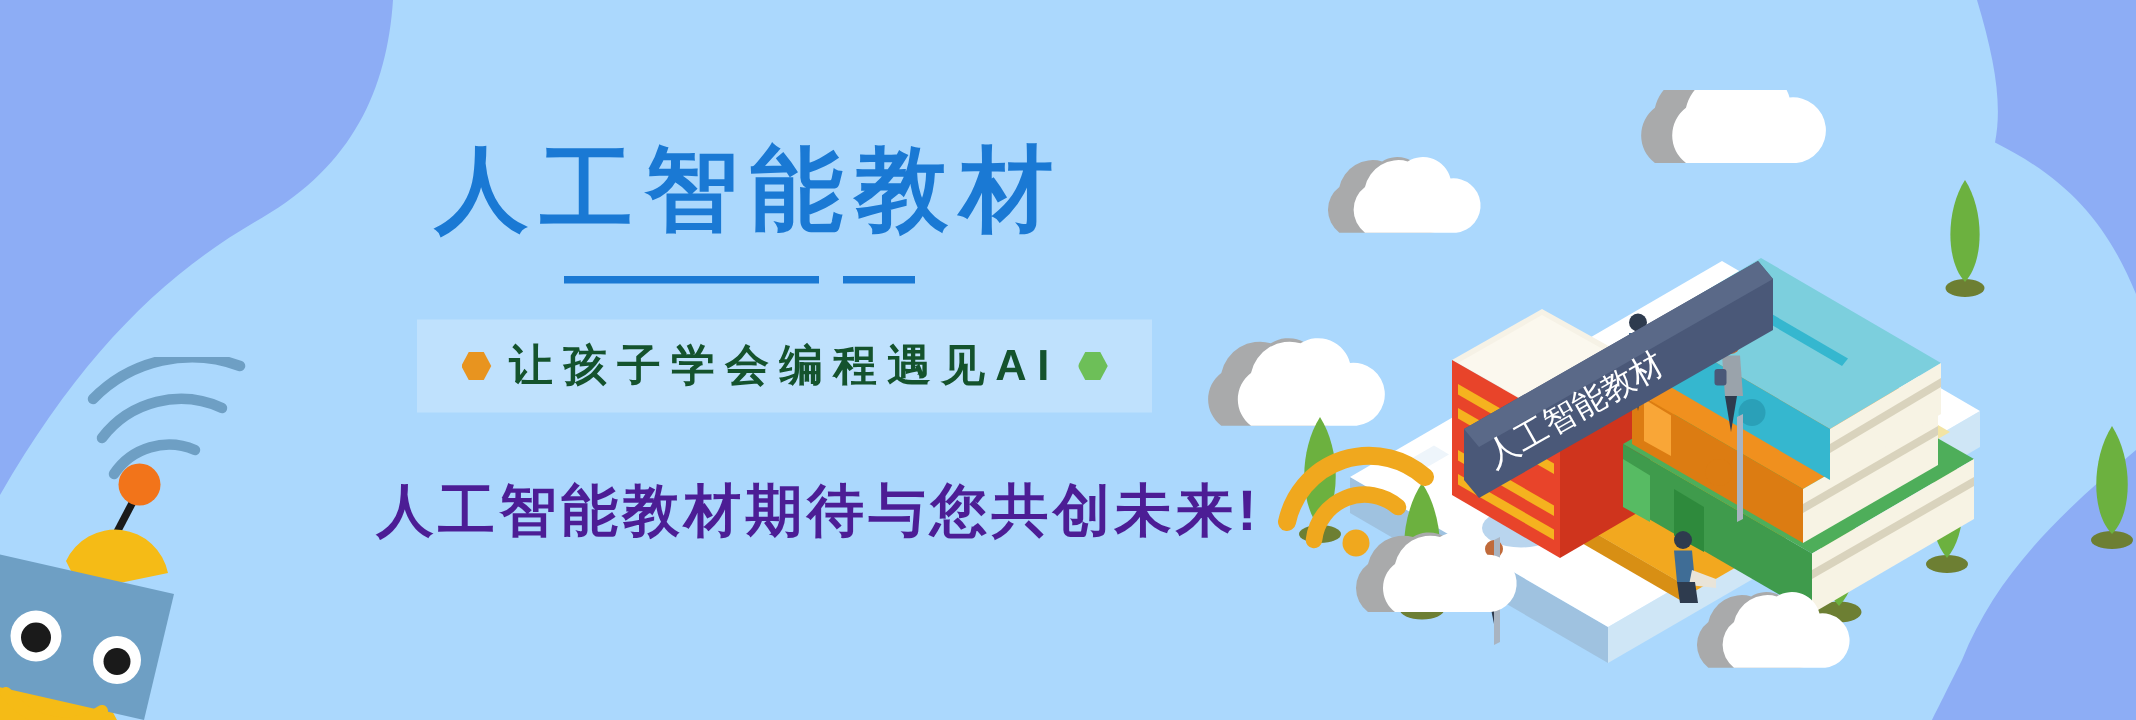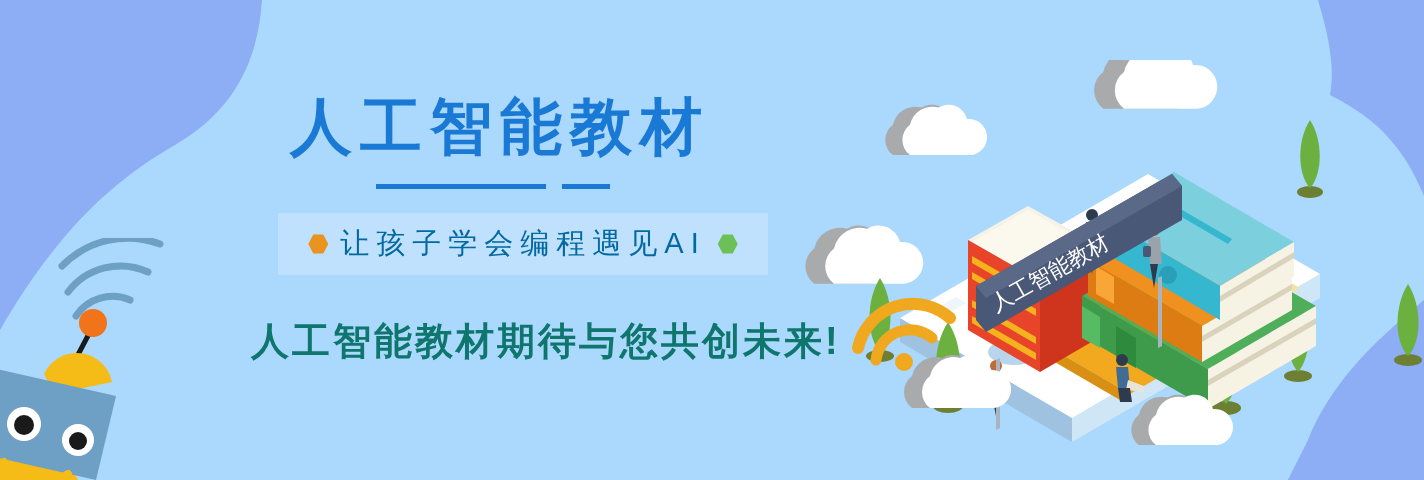--- a/index.html
+++ b/index.html
@@ -75,34 +75,34 @@
   .hex {
     width: 20px;
     height: 20px;
     flex: 0 0 auto;
     clip-path: polygon(25% 3%, 75% 3%, 100% 50%, 75% 97%, 25% 97%, 0% 50%);
   }
   .hex.orange { background: #e8941f; }
   .hex.green  { background: #6dbf58; }
   #subtitle-text {
     font-size: 29px;
-    color: #0369a1;
+    color: #14532d;
     letter-spacing: 7px;
     white-space: nowrap;
-    font-weight: normal;
+    font-weight: bold;
   }
 
   #tagline {
     position: absolute;
     left: 251px;
     top: 322px;
     font-size: 38px;
     font-weight: bold;
     letter-spacing: 3px;
-    color: #0f766e;
+    color: #4c1d95;
     white-space: nowrap;
     line-height: 1;
   }
 
   
   #robot { position: absolute; left: -8px; top: 238px; width: 240px; height: 242px; }
 
   
   #illustration { position: absolute; left: 800px; top: 60px; width: 624px; height: 420px; }
 

